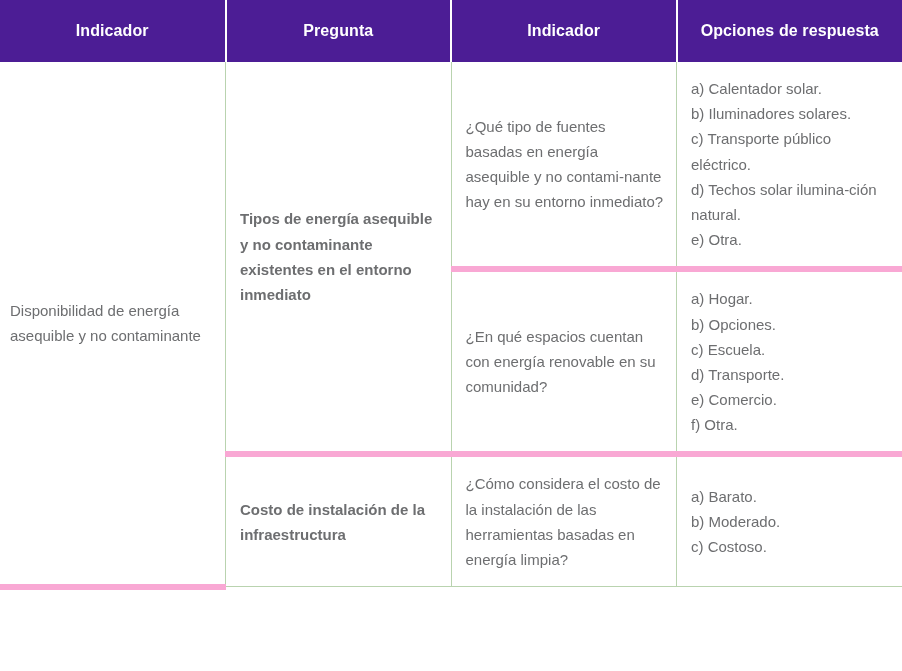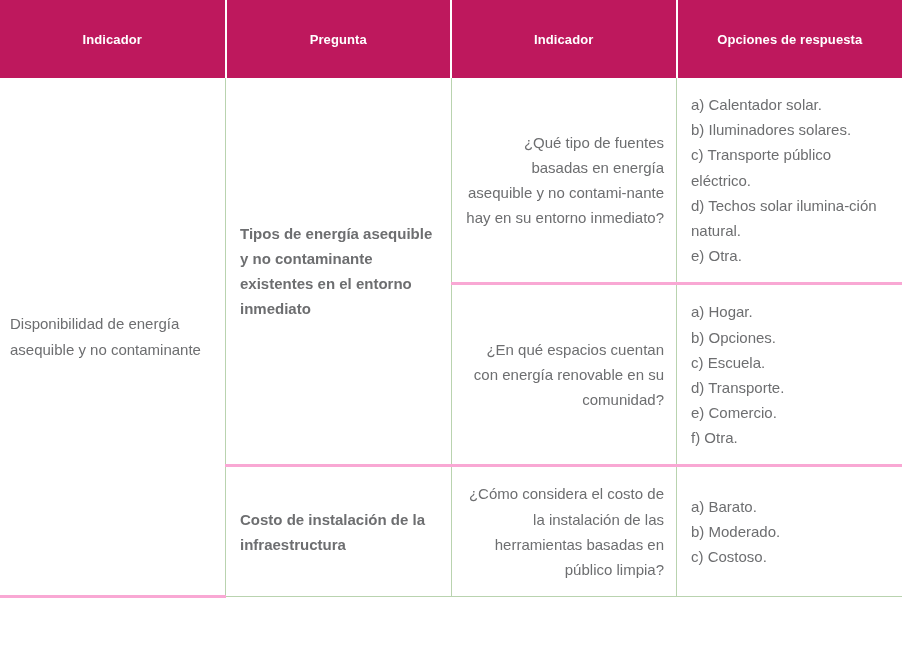--- a/index.html
+++ b/index.html
@@ -22,45 +22,45 @@
   }
 
   table.survey {
     width: 902px;
     border-collapse: collapse;
     table-layout: fixed;
   }
 
   
   thead tr.header-row th {
-    background: #be185d;
+    background: #4c1d95;
     color: #ffffff;
-    font-size: 13px;
+    font-size: 16px;
     font-weight: bold;
     text-align: center;
     vertical-align: middle;
     height: 62px;
-    padding: 8px 6px;
+    padding: 0 6px;
     border-right: 2px solid #ffffff;
     letter-spacing: 0.1px;
   }
   thead tr.header-row th:last-child {
     border-right: none;
   }
 
   
   tbody td {
     vertical-align: middle;
     font-size: 15px;
     color: #6d6e70;
     line-height: 1.68;
     padding: 14px 16px 14px 14px;
     background: #ffffff;
     border-right: 1px solid #b9d3af;
-    border-bottom: 3px solid #f9a8d4;
+    border-bottom: 6px solid #f9a8d4;
   }
   tbody td:last-child {
     border-right: none;
   }
   tbody tr:last-child td {
     border-bottom: 1px solid #b9d3af;
   }
 
   td.col-indicador {
     width: 211px;
@@ -91,21 +91,20 @@
     list-style: none;
   }
   .opt-list li {
     margin: 0;
     padding: 0;
     line-height: 1.68;
   }
 
   .qtext {
     margin: 0;
-    text-align: right;
   }
 </style>
 </head>
 <body>
 
 <div class="table-wrap">
   <table class="survey">
     <thead>
       <tr class="header-row">
         <th class="col-indicador">Indicador</th>
@@ -145,21 +144,21 @@
             <li>d) Transporte.</li>
             <li>e) Comercio.</li>
             <li>f) Otra.</li>
           </ul>
         </td>
       </tr>
 
       <tr>
         <td class="col-variable">Costo de instalación de la infraestructura</td>
         <td class="col-pregunta">
-          <p class="qtext">¿Cómo considera el costo de la instalación de las herramientas basadas en público limpia?</p>
+          <p class="qtext">¿Cómo considera el costo de la instalación de las herramientas basadas en energía limpia?</p>
         </td>
         <td class="col-opciones">
           <ul class="opt-list">
             <li>a) Barato.</li>
             <li>b) Moderado.</li>
             <li>c) Costoso.</li>
           </ul>
         </td>
       </tr>
 

